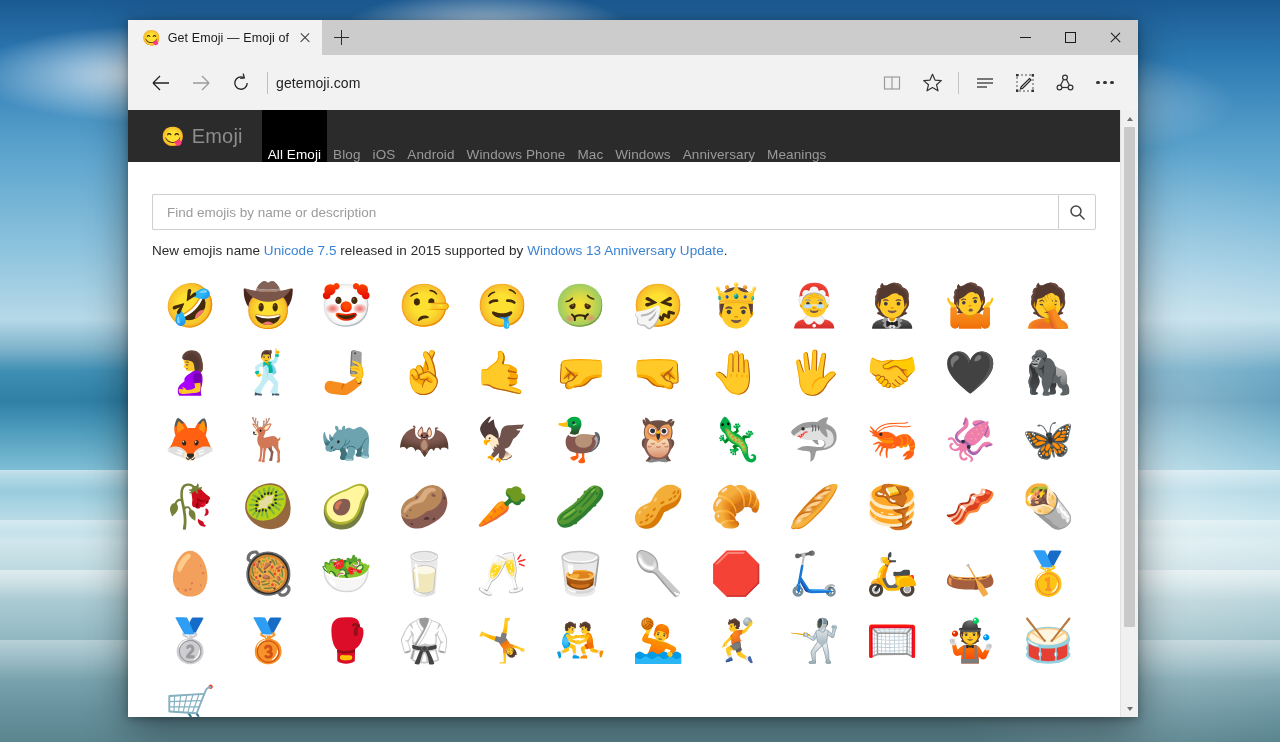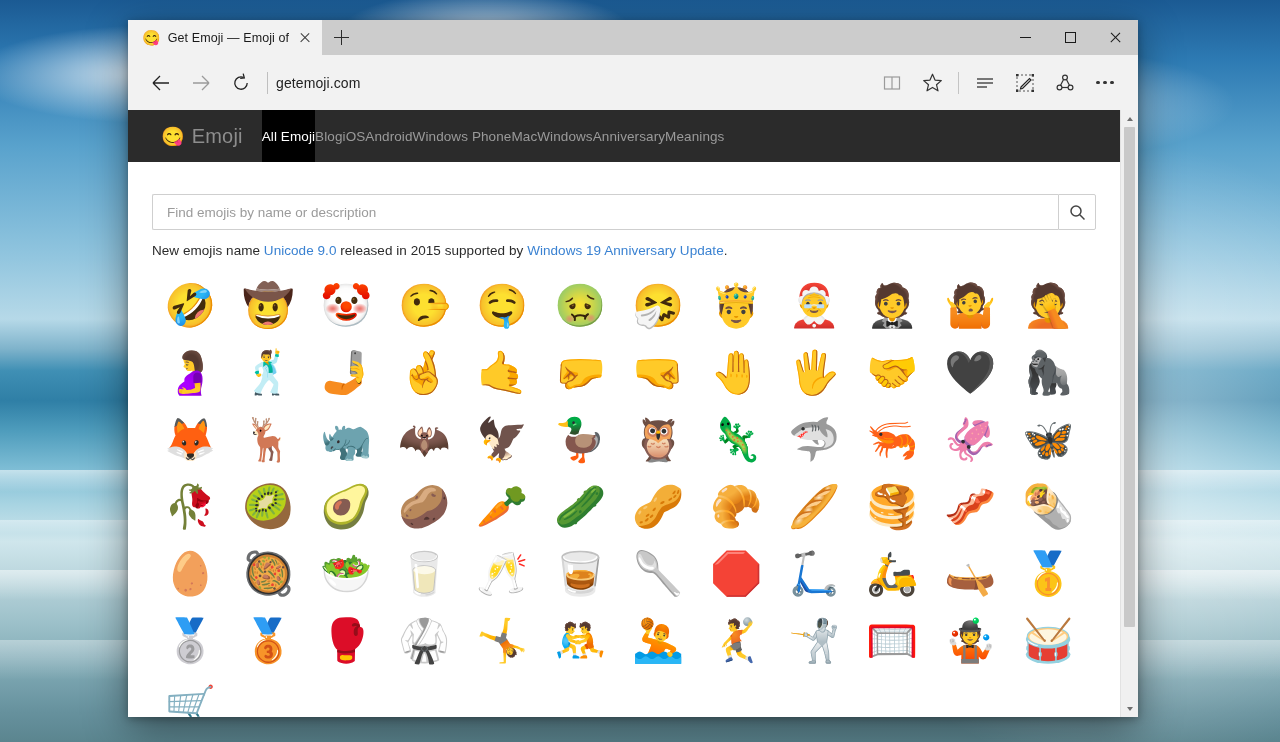--- a/index.html
+++ b/index.html
@@ -240,22 +240,22 @@
     align-items: center;
     gap: 7px;
     padding: 0 19px 0 0;
     color: #8d8d8d;
     font-size: 20px;
   }
   .brand .brand-emoji { font-size: 19px; line-height: 1; }
   .brand .brand-text { color: #8d8d8d; letter-spacing: 0.2px; }
   .nav-item {
     display: flex;
-    align-items: center;
-    padding: 0 0;
+    align-items: flex-end;
+    padding: 0 6px;
     font-size: 13.5px;
     color: #9a9a9a;
     white-space: nowrap;
     letter-spacing: 0.1px;
   }
   .nav-item.active {
     background: #000000;
     color: #ffffff;
   }
 
@@ -503,21 +503,21 @@
         </div>
         <div class="search-btn">
           <svg width="17" height="17" viewBox="0 0 17 17">
             <circle cx="7" cy="7" r="5" fill="none" stroke="#444" stroke-width="1.5"></circle>
             <line x1="10.8" y1="10.8" x2="15.5" y2="15.5" stroke="#444" stroke-width="1.5"></line>
           </svg>
         </div>
       </div>
 
       <div class="blurb">
-        <span>New emojis name </span><a href="#">Unicode 9.0</a><span> released in 2015 supported by </span><a href="#">Windows 19 Anniversary Update</a><span>.</span>
+        <span>New emojis name </span><a href="#">Unicode 7.5</a><span> released in 2015 supported by </span><a href="#">Windows 13 Anniversary Update</a><span>.</span>
       </div>
 
       <div class="emoji-grid" id="emoji-grid">
           <div class="emoji-cell">🤣</div>
           <div class="emoji-cell">🤠</div>
           <div class="emoji-cell">🤡</div>
           <div class="emoji-cell">🤥</div>
           <div class="emoji-cell">🤤</div>
           <div class="emoji-cell">🤢</div>
           <div class="emoji-cell">🤧</div>

